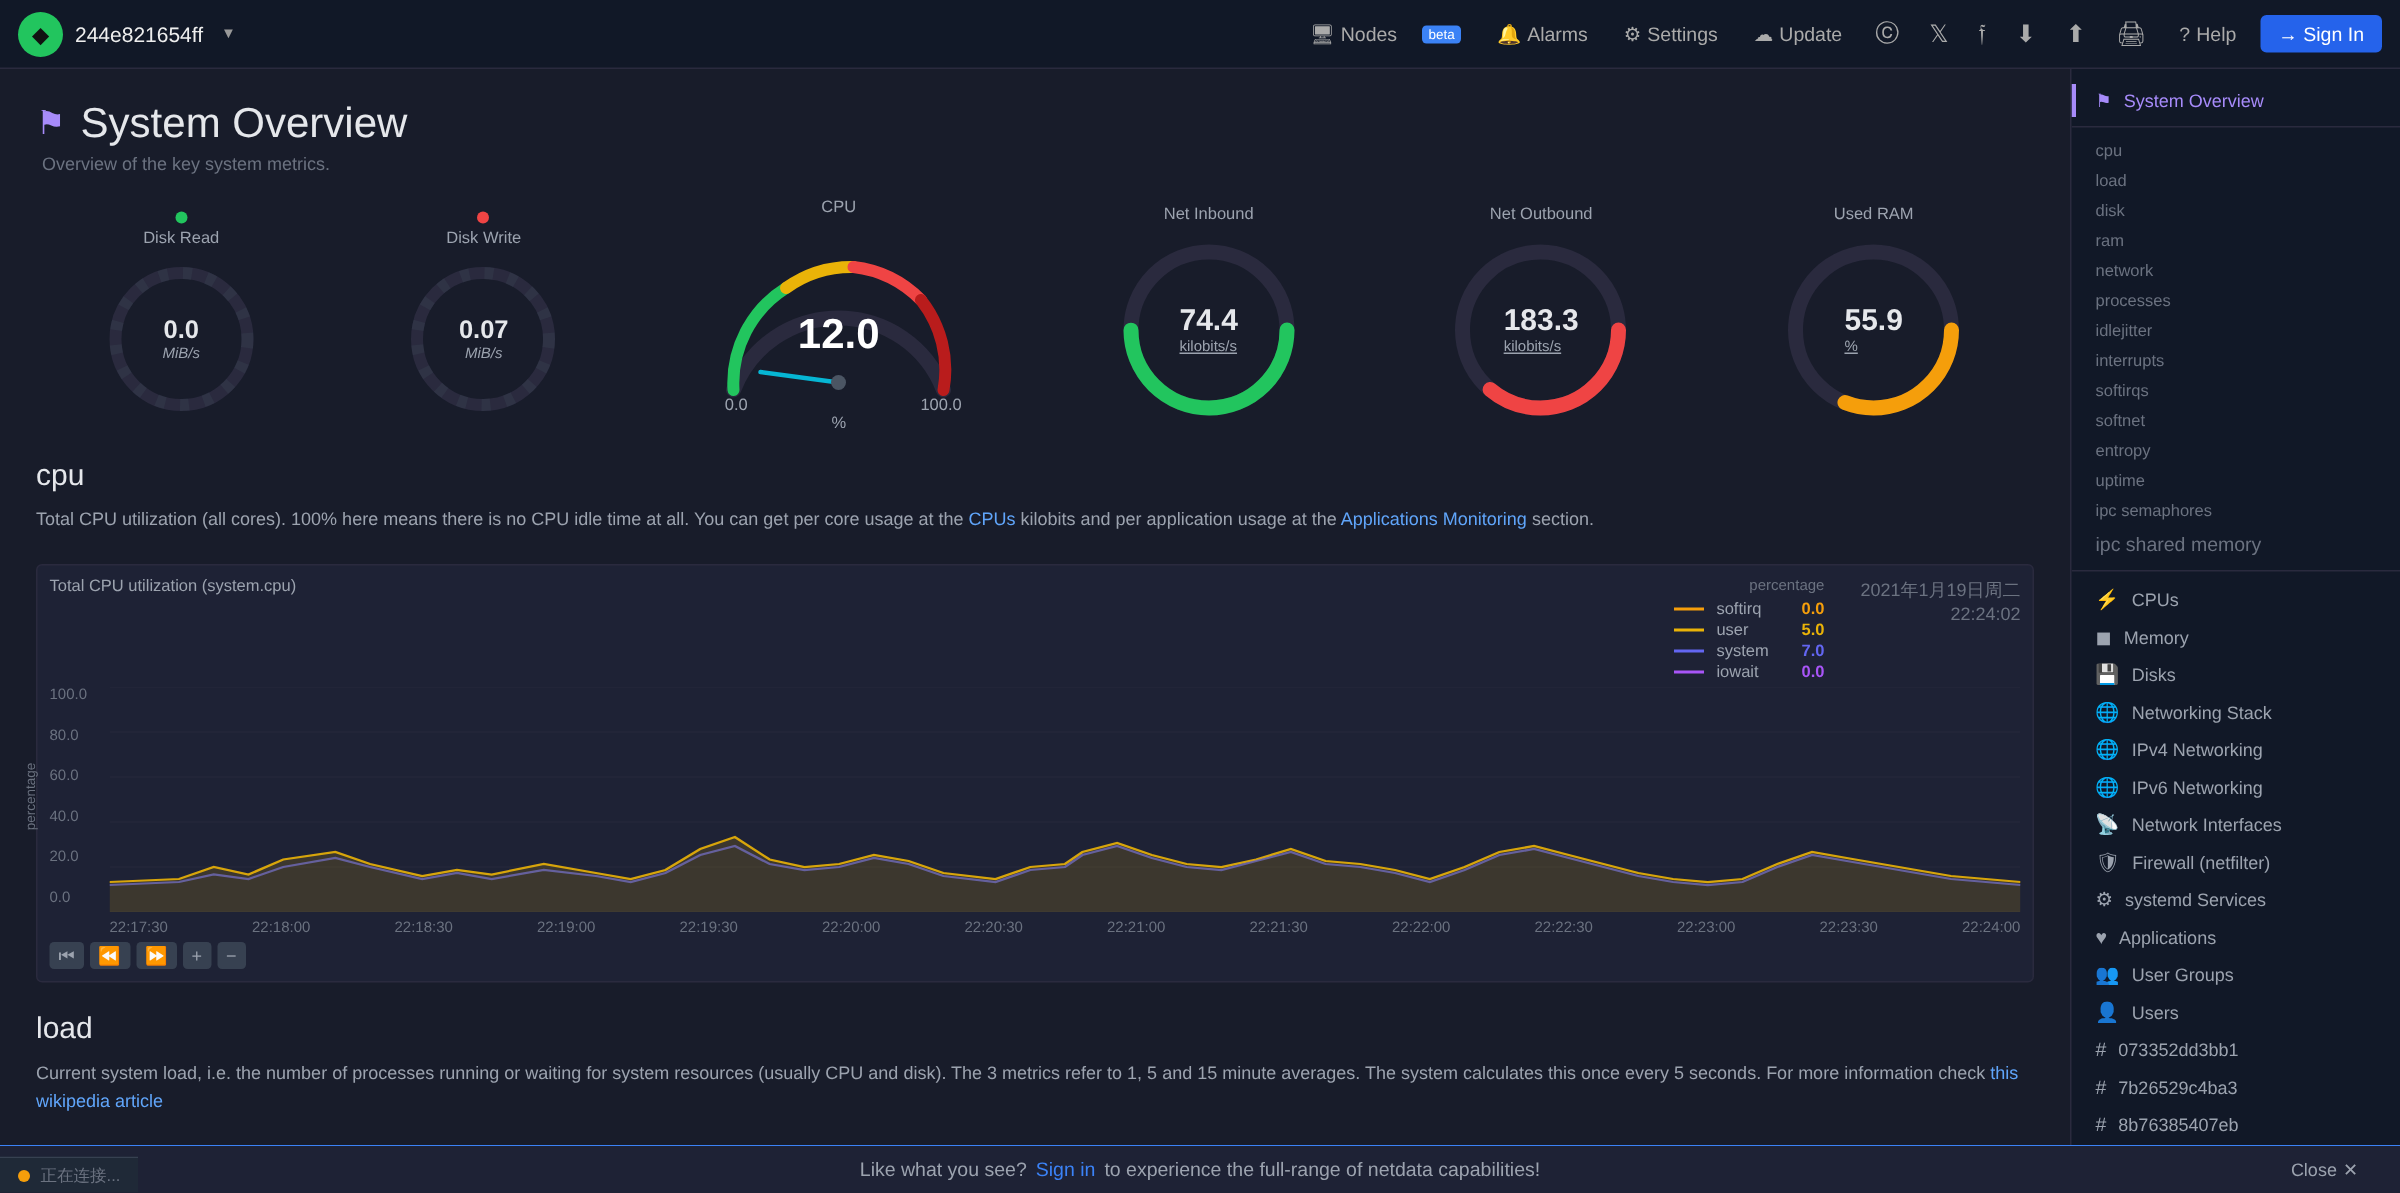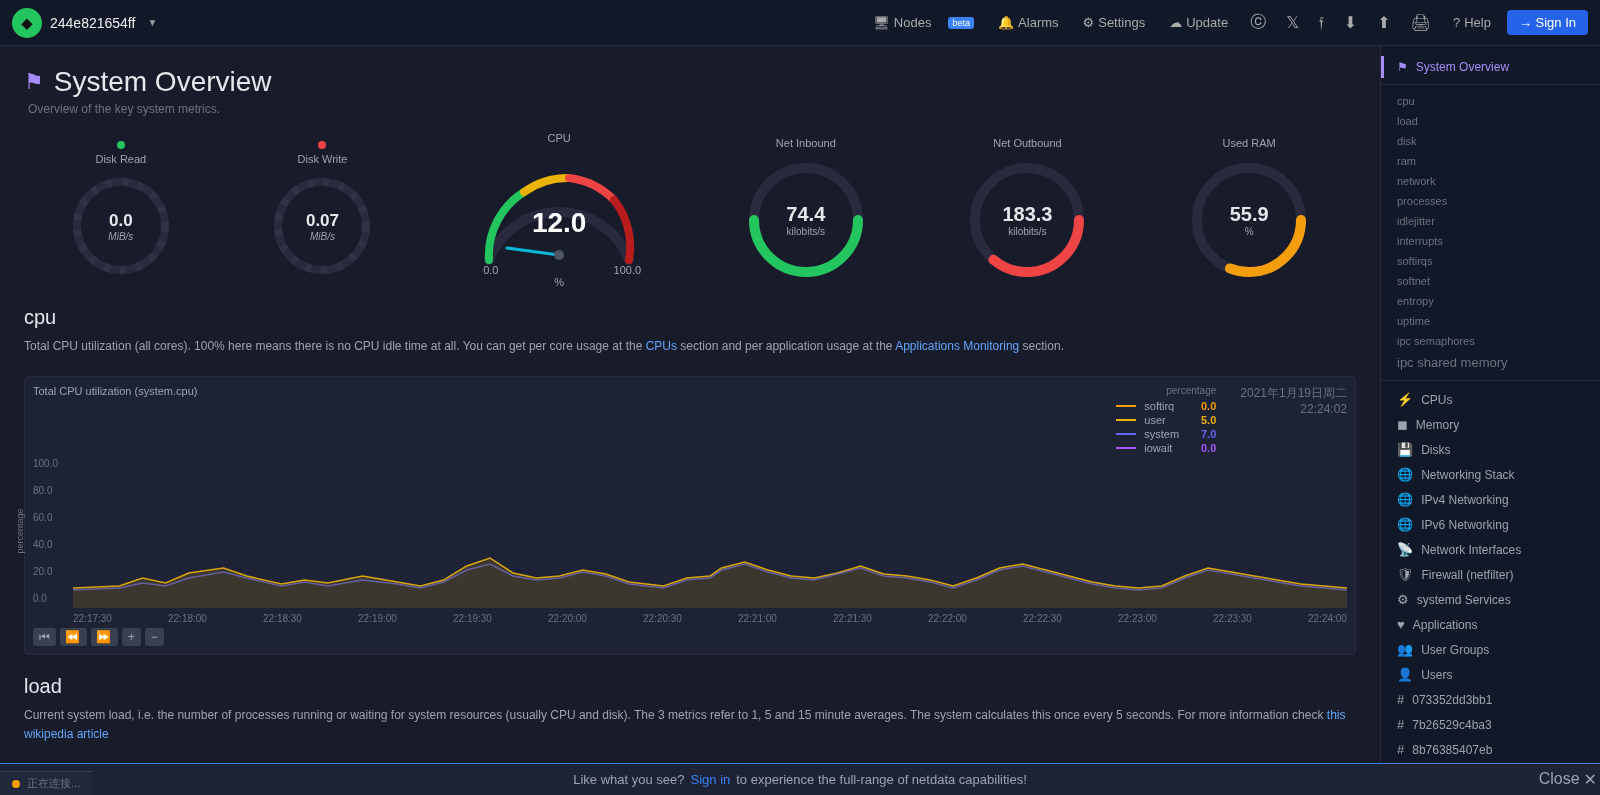--- a/index.html
+++ b/index.html
@@ -205,21 +205,21 @@
       padding: 8px 20px;
       display: flex;
       align-items: center;
       justify-content: center;
       gap: 6px;
       font-size: 13px;
       z-index: 200;
     }
     .banner-text { color: #9ca3af; }
     .banner-link { color: #3b82f6; cursor: pointer; font-weight: 500; }
-    .banner-close { position: absolute; right: 3px; cursor: pointer; color: #9ca3af; font-size: 16px; display: flex; align-items: flex-start; gap: 4px; }
+    .banner-close { position: absolute; right: 28px; cursor: pointer; color: #9ca3af; font-size: 12px; display: flex; align-items: flex-start; gap: 4px; }
 
     
     .status-bar {
       position: fixed;
       bottom: 0; left: 0;
       background: #1f2937;
       border-top: 1px solid #374151;
       padding: 4px 12px;
       font-size: 11px;
       color: #6b7280;
@@ -264,24 +264,24 @@
     
     .net-gauge {
       position: relative;
       width: 130px;
       height: 130px;
     }
     .net-center {
       position: absolute;
       top: 50%; left: 50%;
       transform: translate(-50%, -50%);
-      text-align: center;
+      text-align: left;
     }
     .net-val { font-size: 20px; font-weight: 600; color: #e5e7eb; display: block; }
-    .net-unit { font-size: 10px; color: #9ca3af; display: block; }
+    .net-unit { font-size: 10px; color: #9ca3af; display: block; text-decoration: underline; }
 
     .dot-green { display: inline-block; width: 8px; height: 8px; border-radius: 50%; background: #22c55e; margin-bottom: 4px; }
     .dot-red { display: inline-block; width: 8px; height: 8px; border-radius: 50%; background: #ef4444; margin-bottom: 4px; }
   </style>
 </head>
 <body>
 
 <nav class="topnav">
   <div class="topnav-logo">
     <span style="color:#111;font-size:14px;font-weight:bold;">◆</span>
@@ -437,21 +437,21 @@
       </div>
 
     </div>
 
     <div>
       <div class="section-title">cpu</div>
 
       <div class="section-desc">
         <span>Total CPU utilization (all cores). 100% here means there is no CPU idle time at all. You can get per core usage at the</span>
         <a class="link-text">CPUs</a>
-        <span>section and per application usage at the</span>
+        <span>kilobits and per application usage at the</span>
         <a class="link-text">Applications Monitoring</a>
         <span>section.</span>
       </div>
 
       <div class="chart-container">
         <div class="chart-header">
           <div class="chart-title">Total CPU utilization (system.cpu)</div>
           <div style="display:flex;align-items:flex-start;gap:24px;">
             <div class="chart-legend">
               <div style="font-size:10px;color:#6b7280;text-align:right;margin-bottom:2px;">percentage</div>

